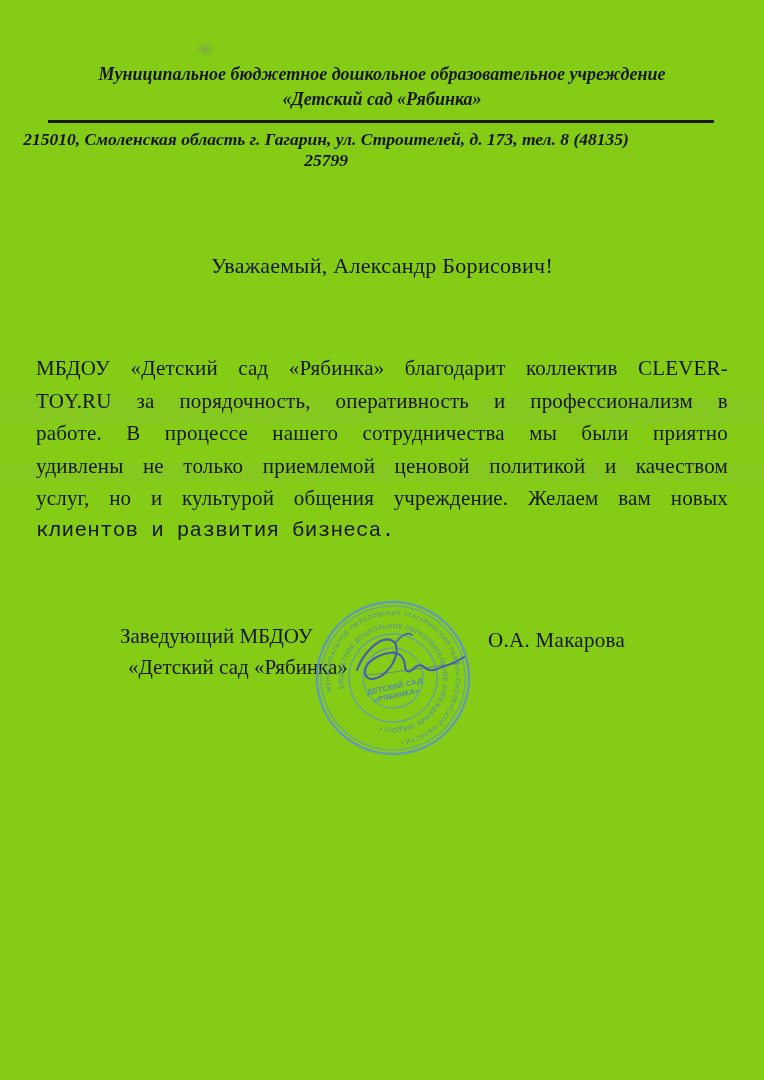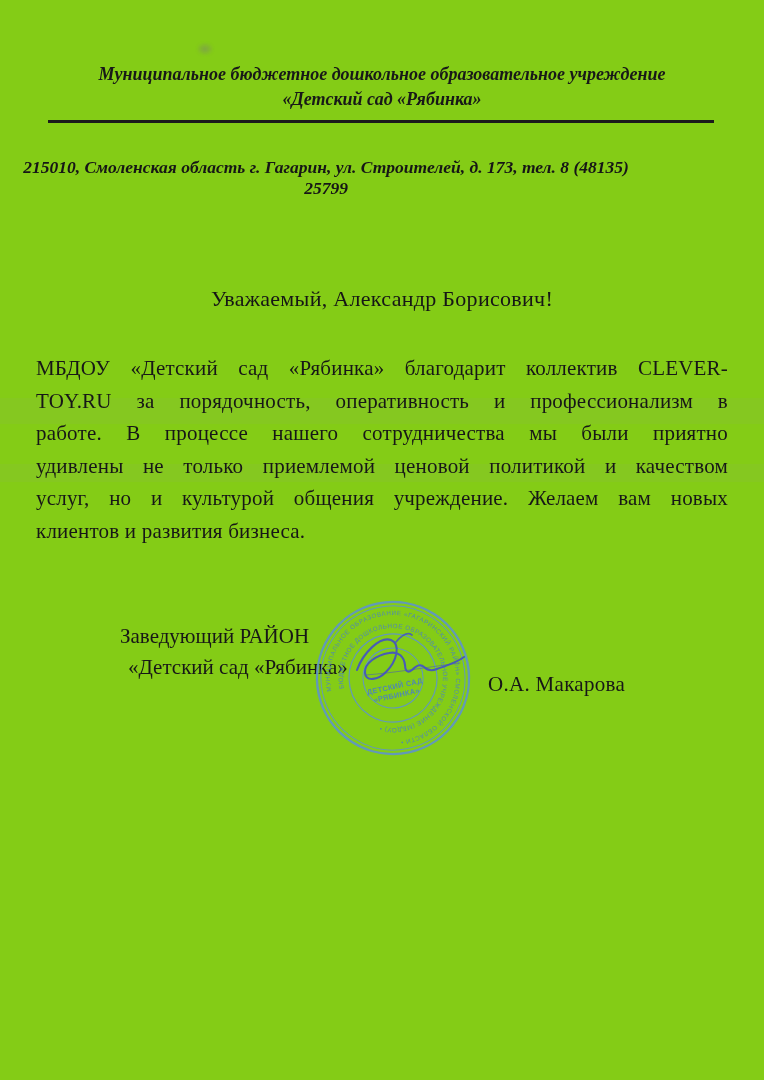--- a/index.html
+++ b/index.html
@@ -31,44 +31,43 @@
     text-align: center; font-weight: bold; font-style: italic;
     font-size: 18px; line-height: 25px; color: #181818;
   }
   .rule {
     position: absolute; left: 48px; top: 120px; width: 666px; height: 3px;
     background: #1b1b1b;
   }
   .address {
     position: absolute; left: 0; top: 129px; width: 652px;
     text-align: center; font-weight: bold; font-style: italic;
-    font-size: 17.5px; color: #161616; margin-top: 28px;
+    font-size: 17.5px; color: #161616;
   }
   .salutation {
     position: absolute; left: 0; top: 253px; width: 764px;
     text-align: center; font-size: 22px; color: #161616;
     letter-spacing: 0.3px;
-    margin-top: 33px;
   }
   .body-par {
     position: absolute; left: 36px; top: 336px; width: 692px;
     font-size: 21px; line-height: 32.5px; letter-spacing: 0.2px;
     color: #171717;
     margin-top: 16px;
   }
   .body-line { text-align: justify; text-align-last: justify; height: 32.5px; white-space: normal; }
-  .body-line.last { text-align: left; text-align-last: left; }
+  .body-line.last { text-align: left; text-align-last: left; font-family: Liberation Mono, monospace; }
 
   .sig-left {
     position: absolute; left: 120px; top: 621px;
     font-size: 21px; line-height: 31px; color: #171717;
   }
   .sig-left .l2 { padding-left: 8px; }
   .sig-name {
-    position: absolute; left: 488px; top: 672px;
+    position: absolute; left: 488px; top: 628px;
     font-size: 21px; color: #171717; letter-spacing: 0.3px;
   }
   .stamp-wrap {
     position: absolute; left: 308px; top: 593px; width: 170px; height: 170px;
   }
   .stamp-wrap svg { display: block; }
 </style>
 </head>
 <body>
 
@@ -92,21 +91,21 @@
   <div class="body-par">
     <div class="body-line">МБДОУ «Детский сад «Рябинка» благодарит коллектив CLEVER-</div>
     <div class="body-line">TOY.RU за порядочность, оперативность и профессионализм в</div>
     <div class="body-line">работе. В процессе нашего сотрудничества мы были приятно</div>
     <div class="body-line">удивлены не только приемлемой ценовой политикой и качеством</div>
     <div class="body-line">услуг, но и культурой общения учреждение. Желаем вам новых</div>
     <div class="body-line last">клиентов и развития бизнеса.</div>
   </div>
 
   <div class="sig-left">
-    <div class="l1">Заведующий РАЙОН</div>
+    <div class="l1">Заведующий МБДОУ</div>
     <div class="l2">«Детский сад «Рябинка»</div>
   </div>
 
   <div class="sig-name">О.А. Макарова</div>
 
   <div class="stamp-wrap">
     <svg width="170" height="170" viewBox="0 0 170 170">
       <defs>
         <path id="ringOuter" d="M 22,85 A 63,63 0 1 1 148,85 A 63,63 0 1 1 22,85"></path>
         <path id="ringMiddle" d="M 35,85 A 50,50 0 1 1 135,85 A 50,50 0 1 1 35,85"></path>

